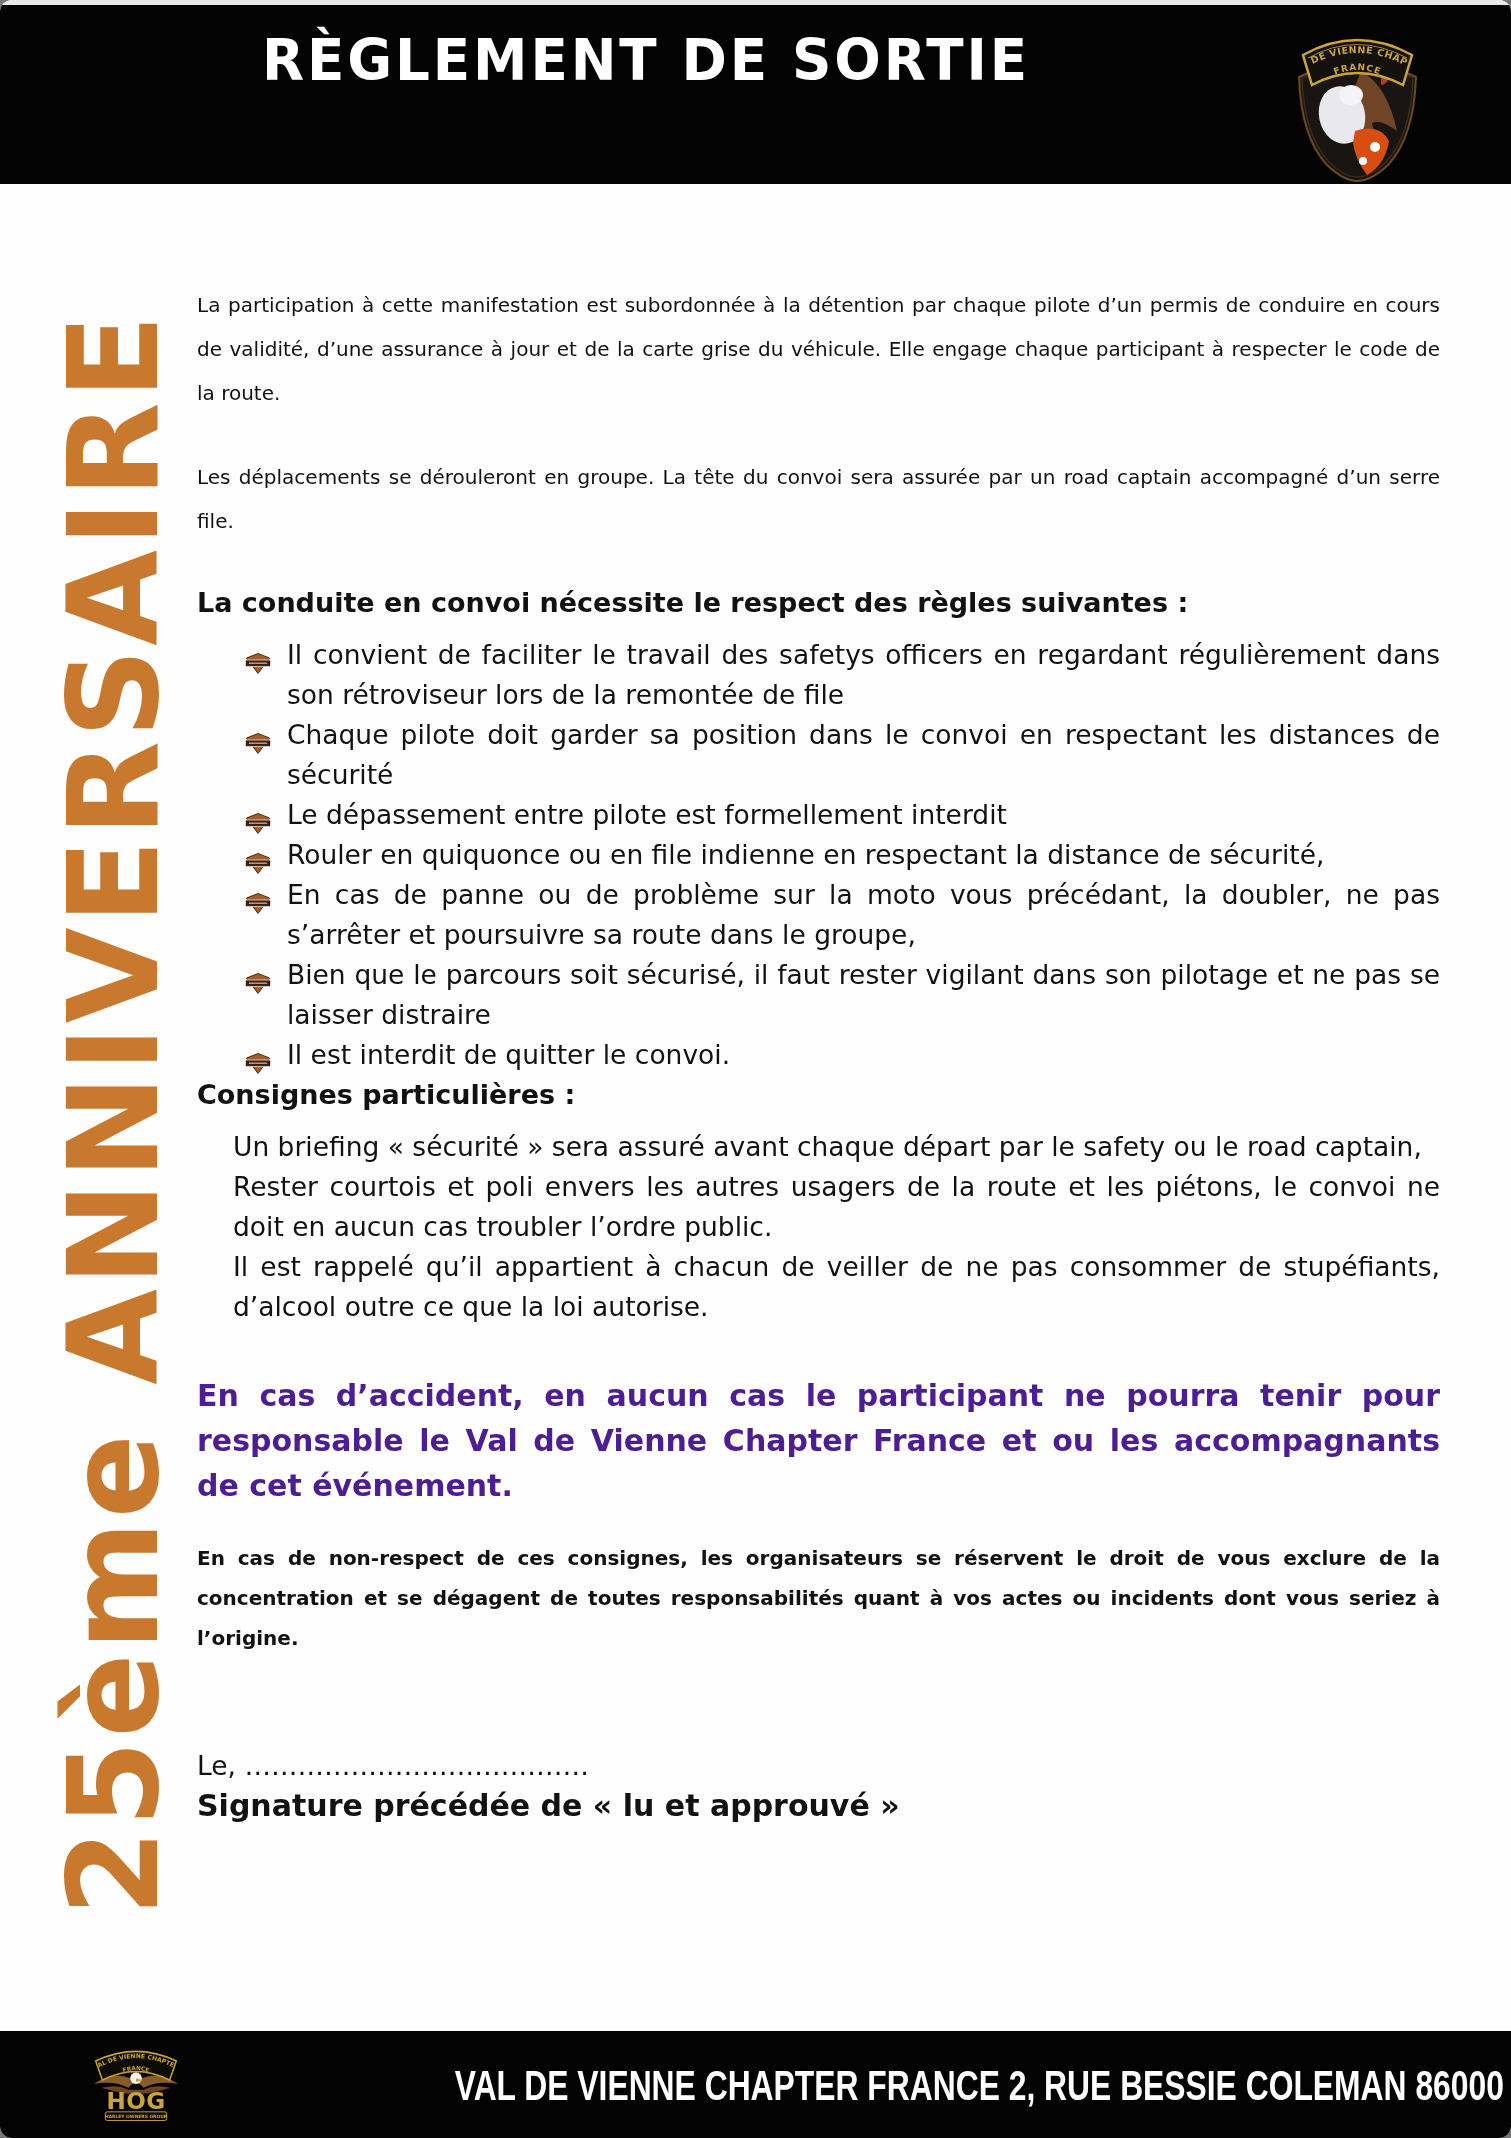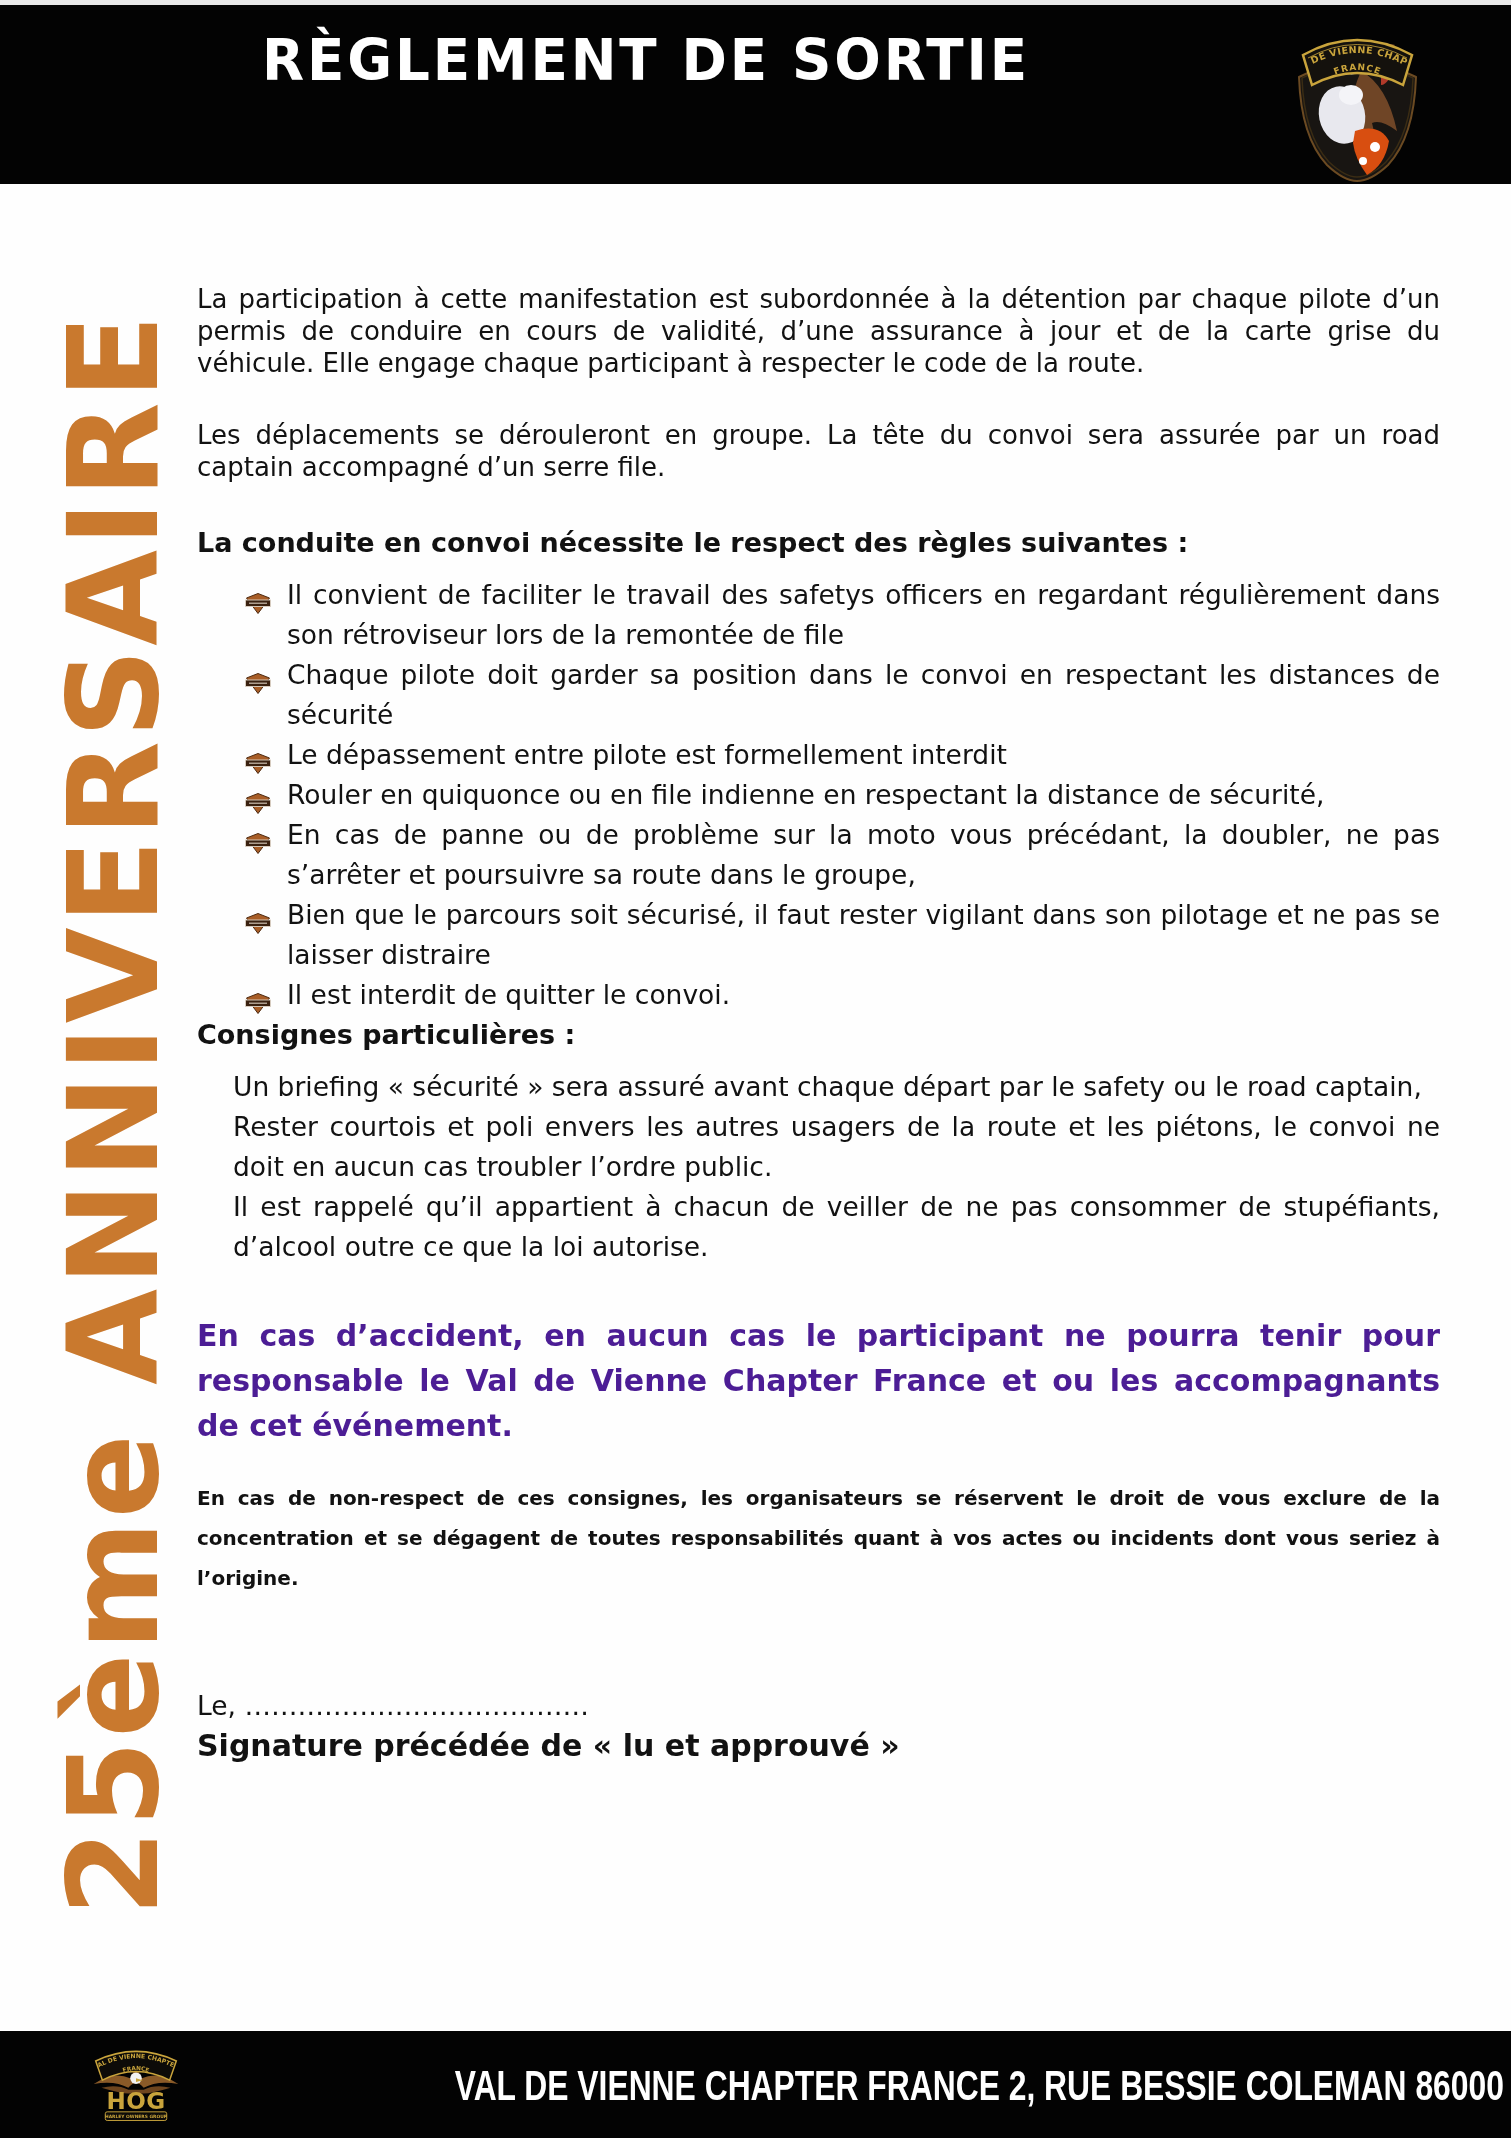--- a/index.html
+++ b/index.html
@@ -3,20 +3,21 @@
 <meta charset="utf-8">
 <style>
   html,body{margin:0;padding:0;background:#777;}
   .page{
     position:relative;
     width:1511px;height:2138px;
     background:#fefefe;
     overflow:hidden;
     font-family:"DejaVu Sans","Liberation Sans",sans-serif;
     color:#121212;
+    border-radius:12px;
   }
   
   .scan-strip{position:absolute;left:0;top:0;width:100%;height:5px;background:#e9e9e9;}
 
   
   .header{position:absolute;left:0;top:5px;width:100%;height:179px;background:#030303;}
   .doc-title{
     position:absolute;left:262px;top:22px;margin:0;
     color:#fff;font-size:57px;font-weight:bold;letter-spacing:3px;
     transform:scaleX(.96);transform-origin:left center;white-space:nowrap;
@@ -29,21 +30,21 @@
     transform:rotate(-90deg);transform-origin:0 0;
     font-size:124px;font-weight:bold;color:#c9792e;
     letter-spacing:3px;white-space:nowrap;line-height:1.1;
     text-shadow:0 0 1px rgba(255,255,255,.4);
   }
 
   
   .content{position:absolute;left:197px;top:283px;width:1243px;}
   .content p{margin:0;}
   .intro p{
-    font-size:26px;line-height:32px;text-align:justify;margin:0 0 40px 0;
+    font-size:20px;line-height:44px;text-align:justify;margin:0 0 40px 0;
   }
   .rules-heading,.consignes-heading{
     font-size:27px;font-weight:bold;line-height:40px;margin:0;
   }
   ul.rules{list-style:none;margin:12px 0 0 0;padding:0;}
   ul.rules li{
     position:relative;padding-left:90px;margin:0;
     font-size:26.5px;line-height:40px;text-align:justify;
   }
   ul.rules li .hd-bullet{

